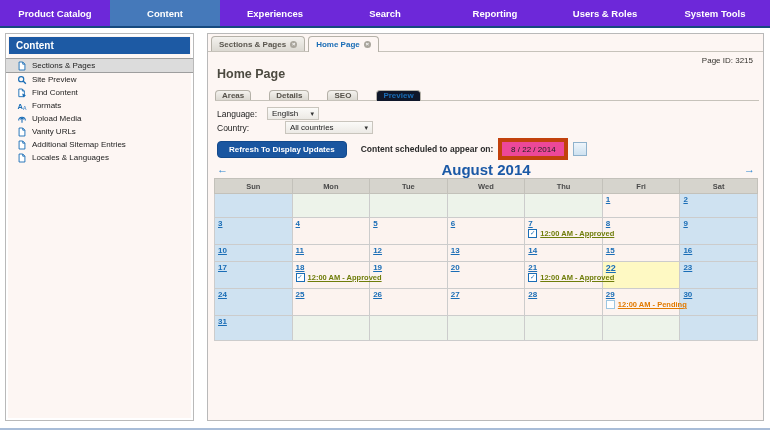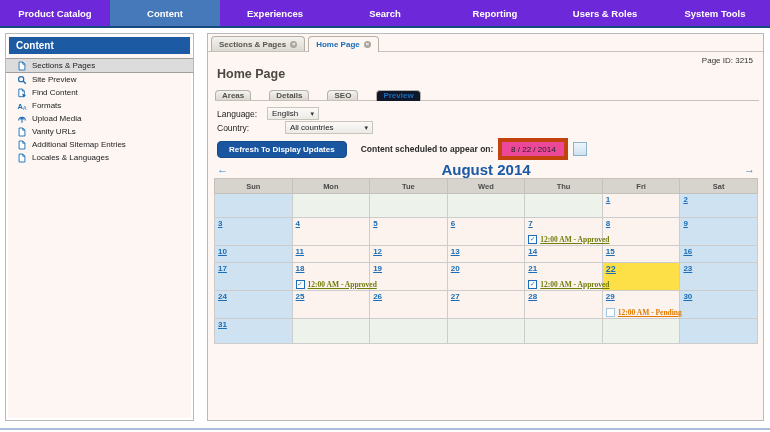--- a/index.html
+++ b/index.html
@@ -72,30 +72,30 @@
   .cal-title{font-size:15px;font-weight:bold;color:#1b59a6;}
   .cal-arrow{color:#2a84d0;font-size:11px;font-weight:bold;cursor:pointer;}
   .cal-table{width:100%;border-collapse:collapse;table-layout:fixed;border:1px solid #b5b5b5;}
   .cal-table th{background:#d6d4cd;color:#4a4a4a;font-size:7.5px;height:12px;border:1px solid #c3c1ba;
                 font-weight:bold;}
   .cal-table td{vertical-align:top;border:1px solid #cccccc;padding:1px 0 1px 3px;font-size:8px;
                 overflow:visible;}
   td.weekend{background:#cfe2f1;}
   td.weekday{background:#fcf3ef;}
   td.other{background:#edf3ea;}
-  td.selected{background:#fde047;}
+  td.selected{background:#fef9c3;}
   .cal-table tbody tr:nth-child(1) td{height:21px;}
   .cal-table tbody tr:nth-child(2) td{height:24px;}
   .cal-table tbody tr:nth-child(3) td{height:14px;}
   .cal-table tbody tr:nth-child(4) td{height:24px;}
   .cal-table tbody tr:nth-child(5) td{height:24px;}
   .cal-table tbody tr:nth-child(6) td{height:22px;}
   .day-link{color:#1a6db6;font-weight:bold;text-decoration:underline;font-size:8px;cursor:pointer;}
   td.selected .day-link{font-size:9px;}
-  .event{display:flex;align-items:center;gap:3px;white-space:nowrap;margin-top:7px;font-family:Liberation Serif, serif;}
+  .event{display:flex;align-items:center;gap:3px;white-space:nowrap;margin-top:1px;}
   .cb{width:7px;height:7px;border:1px solid #1a6db6;background:#fff;font-size:6.5px;line-height:6px;
       color:#1a6db6;text-align:center;flex:0 0 auto;}
   .cb.pending{border-color:#9cc6e2;color:transparent;}
   .event-link{font-size:7.5px;font-weight:bold;text-decoration:underline;cursor:pointer;}
   .event.approved .event-link{color:#6f7d0a;}
   .event.pending .event-link{color:#e27a00;}
 
   .footer-line{position:absolute;left:0;right:0;bottom:2px;height:2px;background:#a9bdd8;}
 </style>
 </head>

